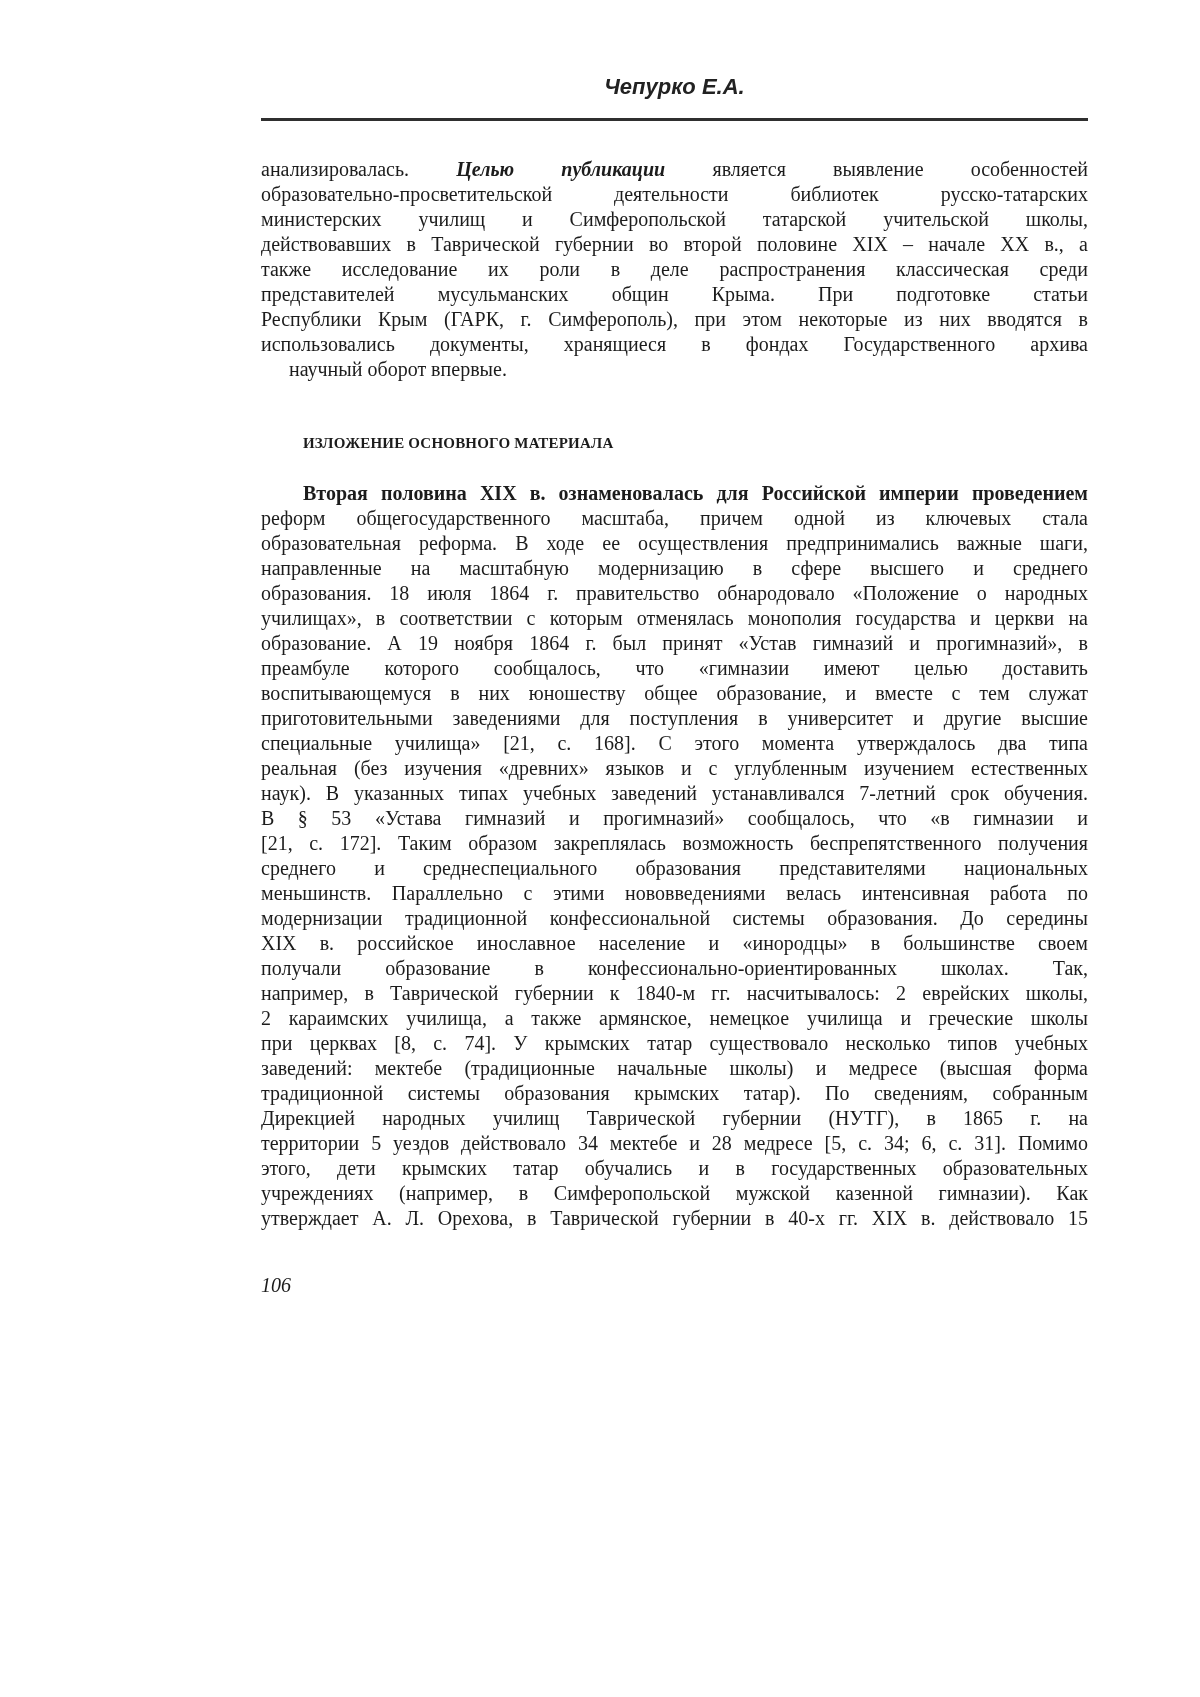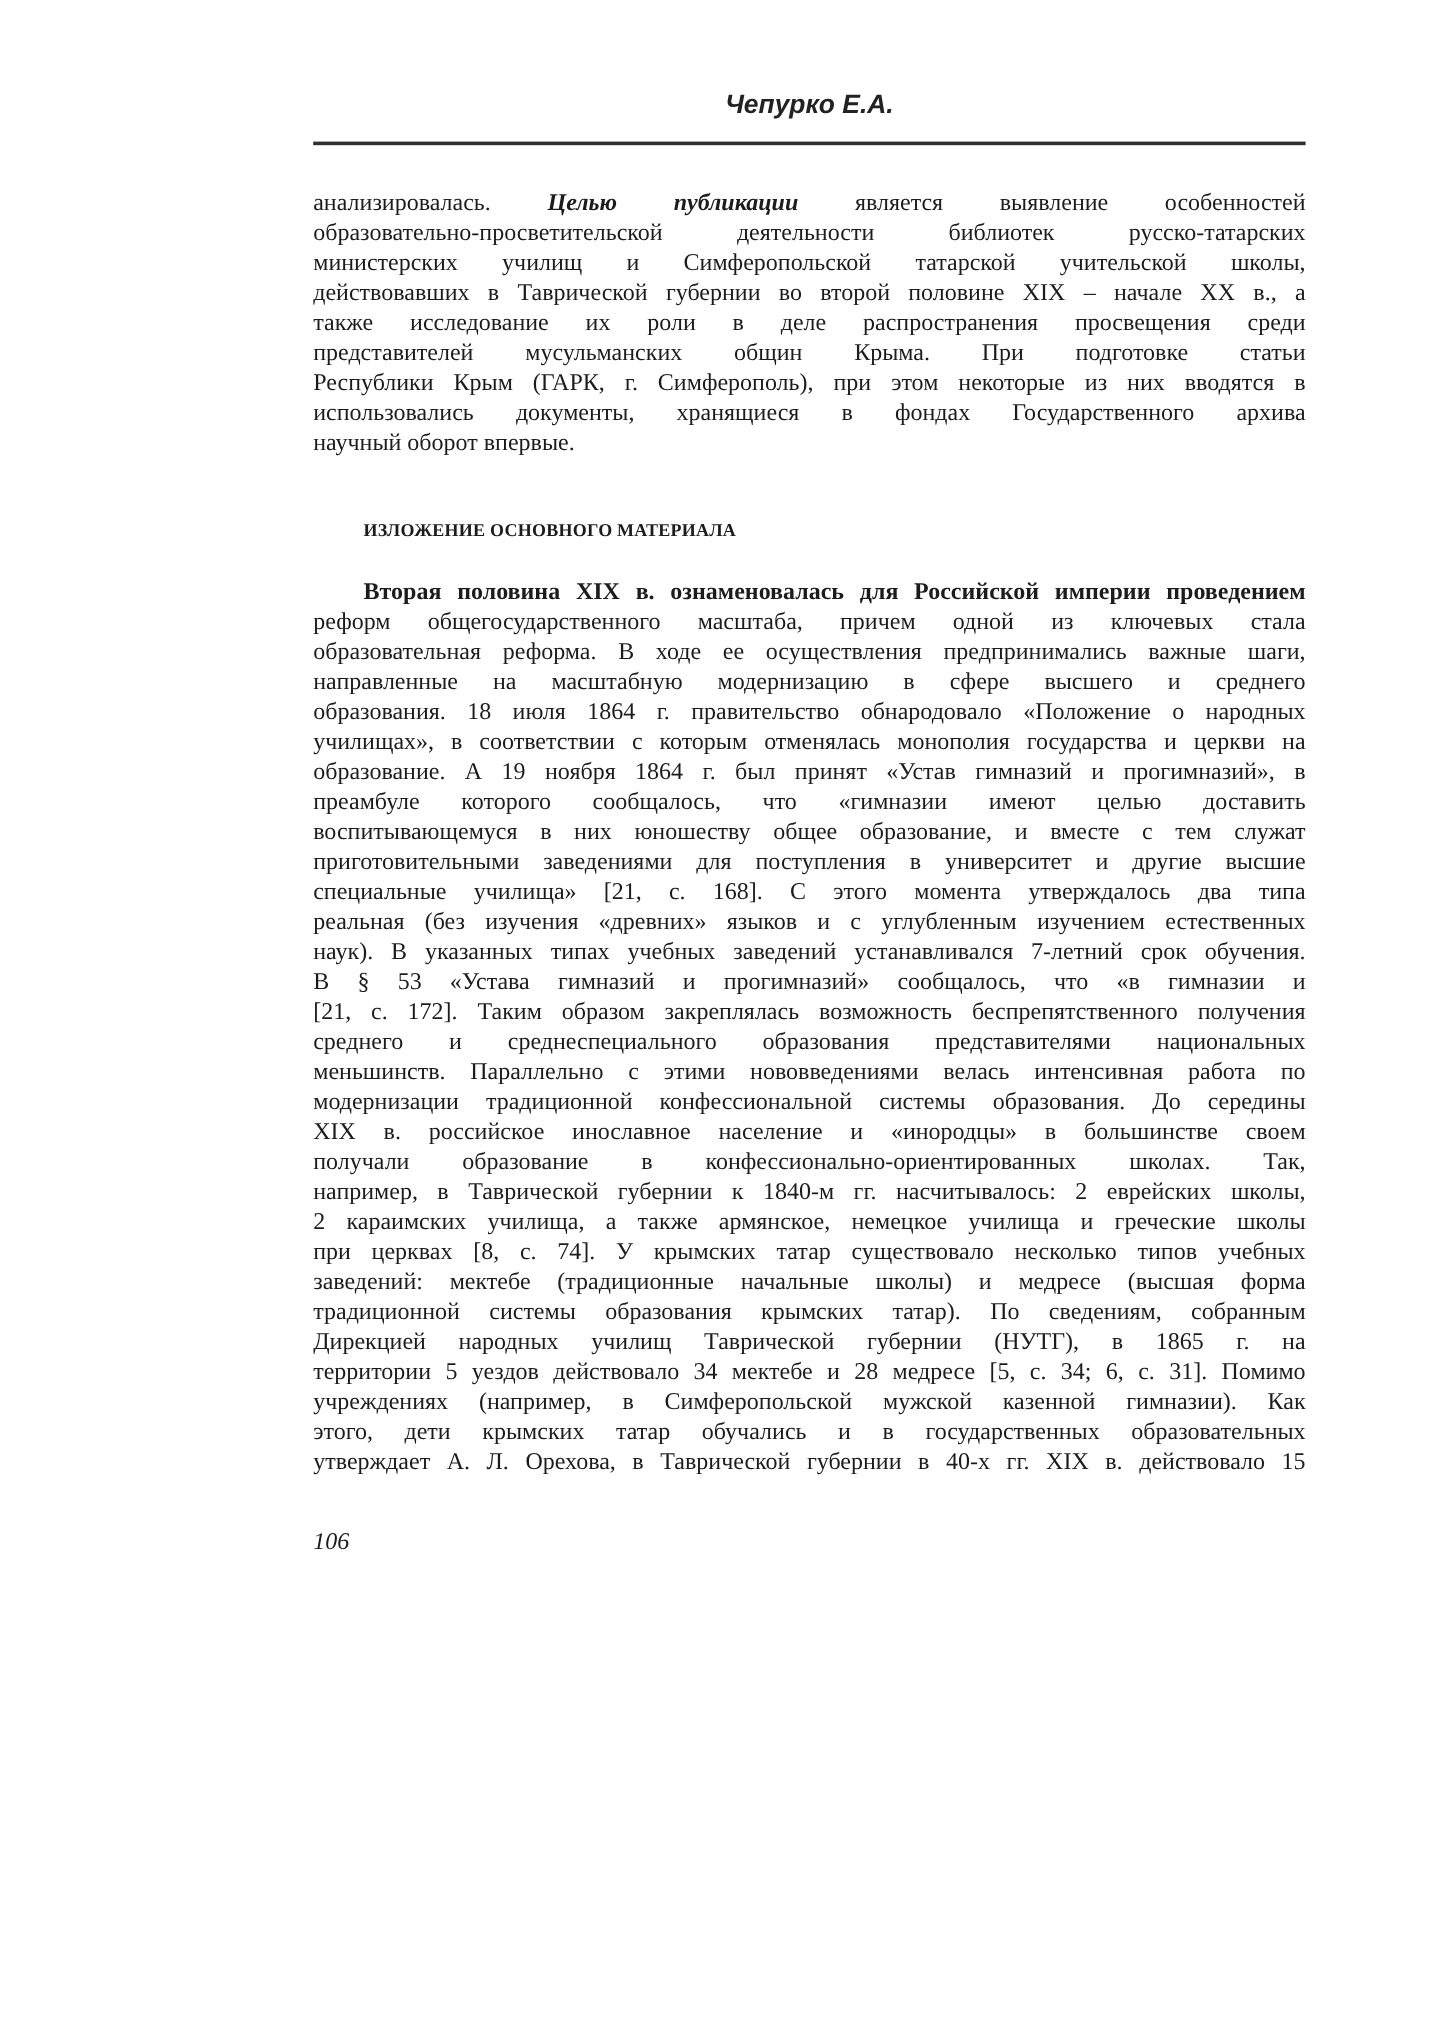--- a/index.html
+++ b/index.html
@@ -51,20 +51,21 @@
     text-align: justify;
     text-align-last: justify;
     white-space: normal;
   }
   .line.indent {
     text-indent: 42px;
     font-weight: bold;
   }
   .line.last-left {
     text-align-last: left;
+    margin-left: 28px;
   }
   .bi {
     font-weight: bold;
     font-style: italic;
     margin-top: 21px;
   }
   .section-heading {
     margin-top: 49px;
     padding-left: 42px;
     font-size: 15px;
@@ -87,21 +88,21 @@
 
     <div class="running-head">Чепурко Е.А.</div>
 
     <div class="divider"></div>
 
     <div class="para first">
         <div class="line"><span>анализировалась. </span><span class="bi">Целью публикации</span><span> является выявление особенностей</span></div>
         <div class="line">образовательно-просветительской деятельности библиотек русско-татарских</div>
         <div class="line">министерских училищ и Симферопольской татарской учительской школы,</div>
         <div class="line">действовавших в Таврической губернии во второй половине XIX – начале XX в., а</div>
-        <div class="line">также исследование их роли в деле распространения просвещения среди</div>
+        <div class="line">также исследование их роли в деле распространения классическая среди</div>
         <div class="line">представителей мусульманских общин Крыма. При подготовке статьи</div>
         <div class="line">Республики Крым (ГАРК, г. Симферополь), при этом некоторые из них вводятся в</div>
         <div class="line">использовались документы, хранящиеся в фондах Государственного архива</div>
         <div class="line last-left">научный оборот впервые.</div>
       </div>
 
     <div class="section-heading">ИЗЛОЖЕНИЕ ОСНОВНОГО МАТЕРИАЛА</div>
 
     <div class="para second">
         <div class="line indent">Вторая половина XIX в. ознаменовалась для Российской империи проведением</div>
@@ -124,21 +125,21 @@
         <div class="line">модернизации традиционной конфессиональной системы образования. До середины</div>
         <div class="line">XIX в. российское инославное население и «инородцы» в большинстве своем</div>
         <div class="line">получали образование в конфессионально-ориентированных школах. Так,</div>
         <div class="line">например, в Таврической губернии к 1840-м гг. насчитывалось: 2 еврейских школы,</div>
         <div class="line">2 караимских училища, а также армянское, немецкое училища и греческие школы</div>
         <div class="line">при церквах [8, с. 74]. У крымских татар существовало несколько типов учебных</div>
         <div class="line">заведений: мектебе (традиционные начальные школы) и медресе (высшая форма</div>
         <div class="line">традиционной системы образования крымских татар). По сведениям, собранным</div>
         <div class="line">Дирекцией народных училищ Таврической губернии (НУТГ), в 1865 г. на</div>
         <div class="line">территории 5 уездов действовало 34 мектебе и 28 медресе [5, с. 34; 6, с. 31]. Помимо</div>
+        <div class="line">этого, дети крымских татар обучались и в государственных образовательных</div>
         <div class="line">учреждениях (например, в Симферопольской мужской казенной гимназии). Как</div>
-        <div class="line">этого, дети крымских татар обучались и в государственных образовательных</div>
         <div class="line">утверждает А. Л. Орехова, в Таврической губернии в 40-х гг. XIX в. действовало 15</div>
       </div>
 
     <div class="page-number">106</div>
 
   </div>
 </div>
 
 </body></html>

